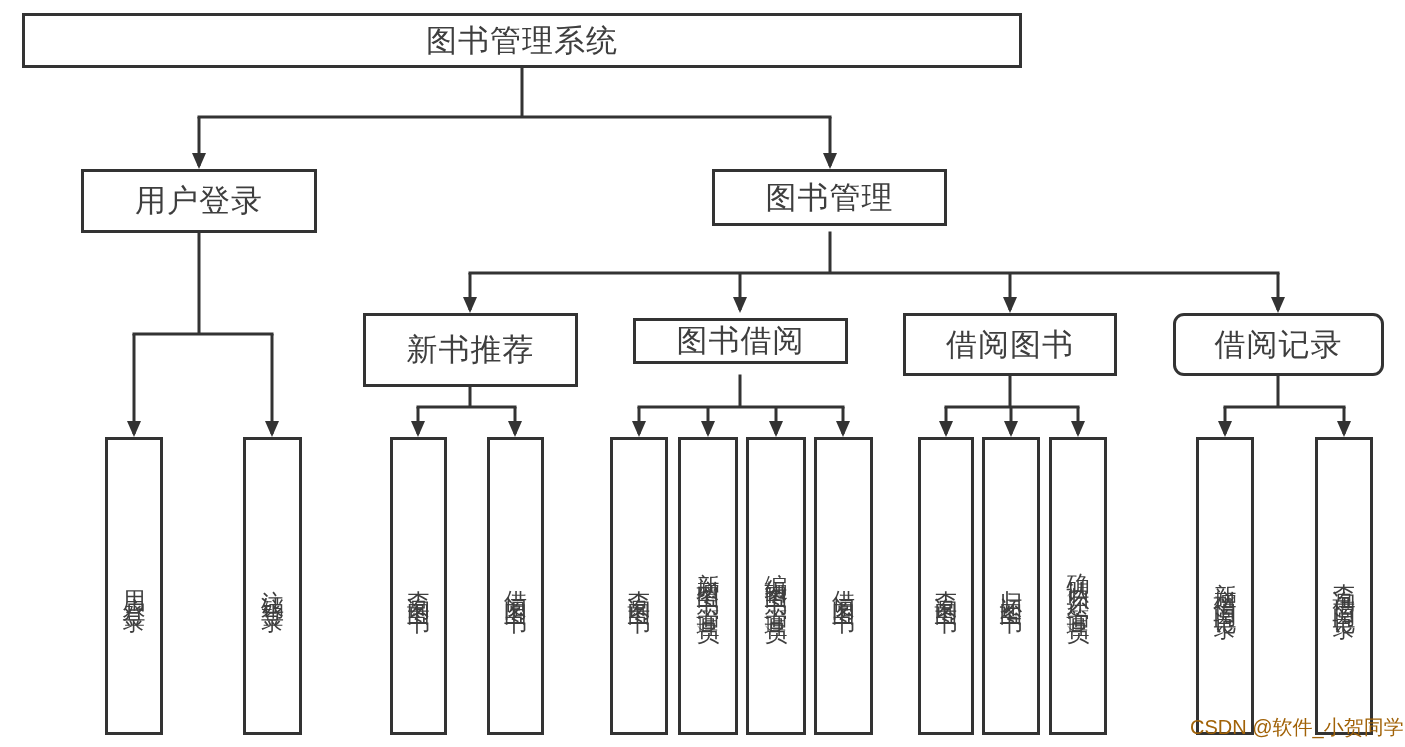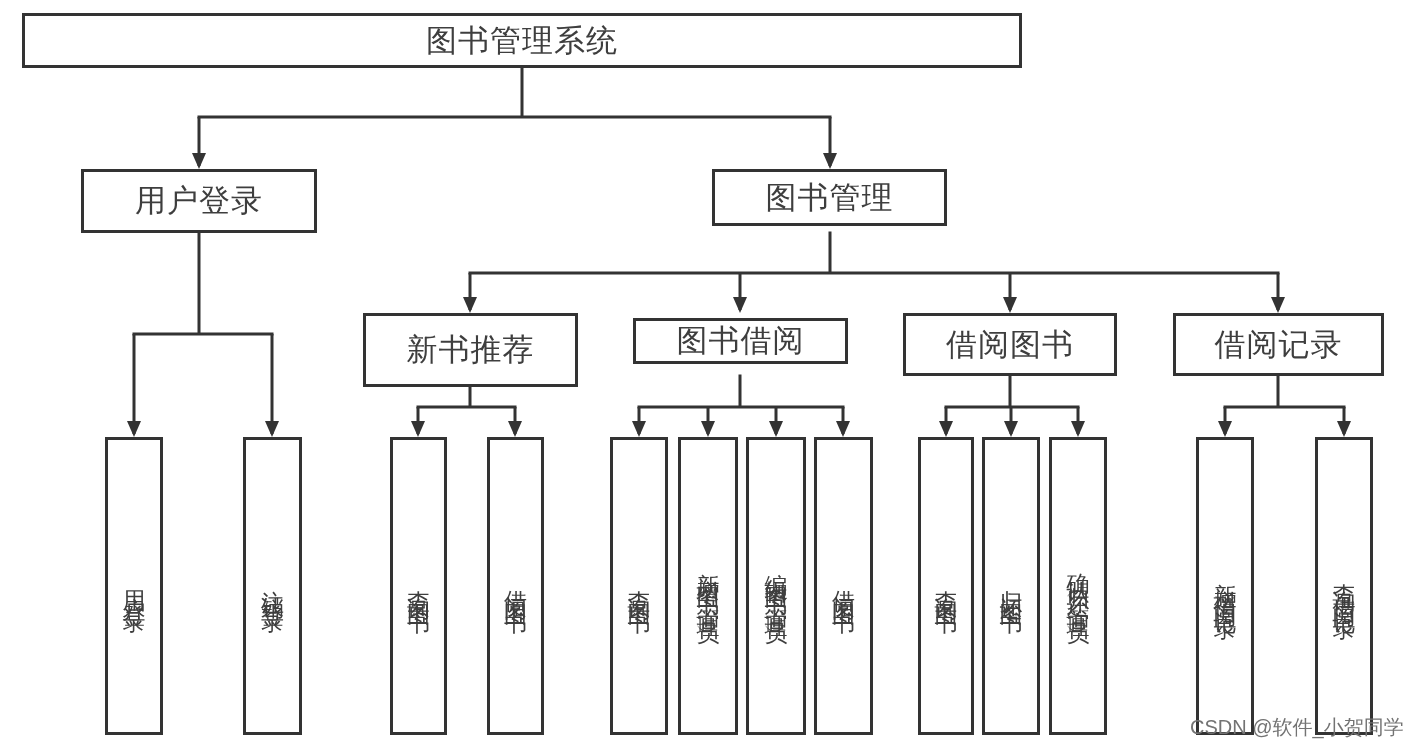--- a/index.html
+++ b/index.html
@@ -50,21 +50,21 @@
     font-size: 23px;
     letter-spacing: 7px;
     line-height: 1;
     white-space: nowrap;
   }
   #watermark {
     position: absolute;
     left: 1190px;
     top: 714px;
     font-size: 20px;
-    color: #737373;
+    color: #a16207;
     white-space: nowrap;
     z-index: 5;
   }
 </style>
 </head>
 <body>
 
 <div id="canvas">
 
   <svg id="connectors" width="1405" height="747" viewBox="0 0 1405 747" xmlns="http://www.w3.org/2000/svg">
@@ -121,21 +121,21 @@
 
   <div class="node" style="left:363px; top:313px; width:215px; height:74px;">
     <span class="h-label">新书推荐</span>
   </div>
   <div class="node" style="left:633px; top:318px; width:215px; height:46px;">
     <span class="h-label">图书借阅</span>
   </div>
   <div class="node" style="left:903px; top:313px; width:214px; height:63px;">
     <span class="h-label">借阅图书</span>
   </div>
-  <div class="node" style="left:1173px; top:313px; width:211px; height:63px;">
+  <div class="node" style="left:1173px; top:313px; width:211px; height:63px;border-radius:11px;">
     <span class="h-label">借阅记录</span>
   </div>
 
   <div class="node" style="left:105px; top:437px; width:58px; height:298px;">
     <span class="v-text">用户登录</span>
   </div>
   <div class="node" style="left:243px; top:437px; width:59px; height:298px;">
     <span class="v-text">注销登录</span>
   </div>
 

